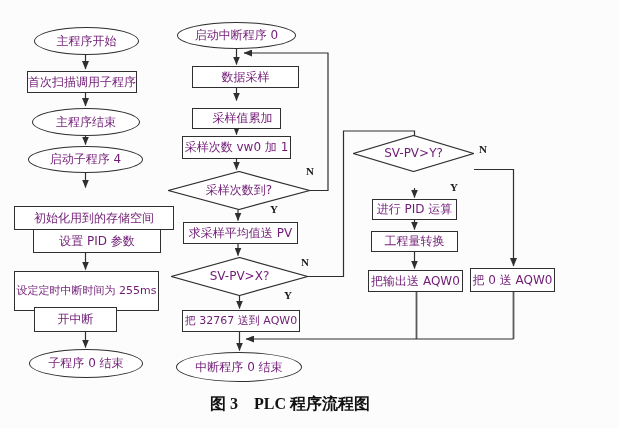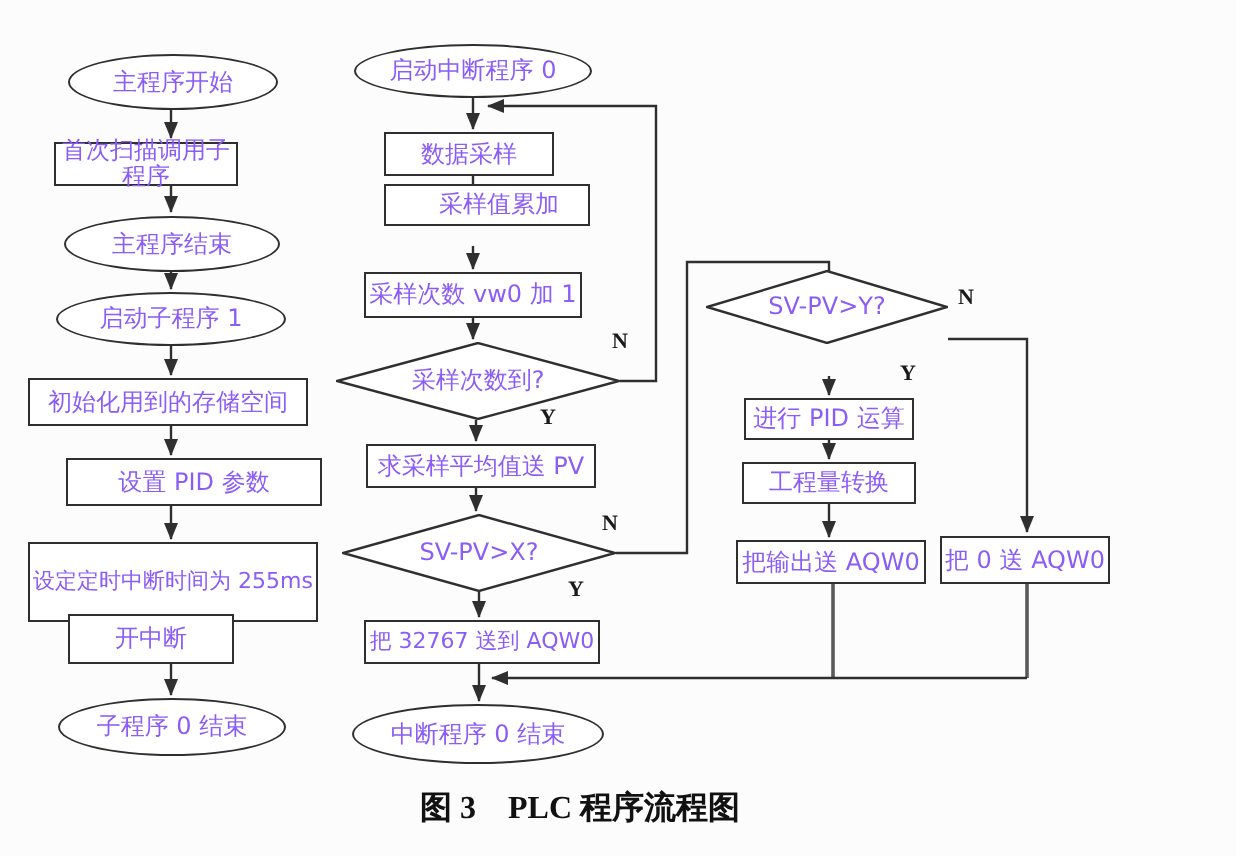--- a/index.html
+++ b/index.html
@@ -14,21 +14,21 @@
     font-family:"DejaVu Sans",sans-serif;
   }
   .canvas{position:relative;width:618px;height:428px;overflow:hidden;}
   #connectors{position:absolute;left:0;top:0;z-index:1;}
   .c{stroke:var(--line);fill:none;stroke-width:1.2px;}
   .thick{stroke:#5a5a5a;stroke-width:1.8px;}
   .arrowhead{fill:var(--line);}
   .node{
     position:absolute;z-index:2;box-sizing:border-box;
     display:flex;align-items:center;justify-content:center;
-    text-align:center;color:#8b5cf6;font-size:12px;line-height:1.05;
+    text-align:center;color:#701a75;font-size:12px;line-height:1.05;
     background:var(--node-fill);
   }
   .rect{border:1px solid var(--line);}
   .ellipse{border:1px solid var(--line);border-radius:50%;}
   .diamond{background:transparent;border:none;}
   .diamond svg{position:absolute;left:0;top:0;}
   .diamond .dlabel{position:relative;z-index:2;}
   .dshape{fill:var(--node-fill);stroke:var(--line);stroke-width:1.2px;}
   .small{font-size:11px;}
   .branch{
@@ -83,52 +83,52 @@
     <line class="c" x1="414.5" y1="252" x2="414.5" y2="268.5" marker-end="url(#arr)"></line>
 
     <line class="c thick" x1="416.5" y1="292" x2="416.5" y2="339"></line>
     <line class="c thick" x1="513.5" y1="292" x2="513.5" y2="339"></line>
     <polyline class="c" points="513.5,339 246,339" marker-end="url(#arr)"></polyline>
   </svg>
 
   <div class="node ellipse" style="left:34px;top:27px;width:105px;height:28px;">
     <span>主程序开始</span>
   </div>
-  <div class="node rect" style="left:27px;top:71px;width:92px;height:22px;">
+  <div class="node rect" style="left:27px;top:71px;width:110px;height:22px;">
     <span>首次扫描调用子程序</span>
   </div>
   <div class="node ellipse" style="left:32px;top:108px;width:108px;height:28px;">
     <span>主程序结束</span>
   </div>
   <div class="node ellipse" style="left:28px;top:146px;width:115px;height:27px;">
-    <span>启动子程序 1</span>
+    <span>启动子程序 4</span>
   </div>
-  <div class="node rect" style="left:14px;top:189px;width:140px;height:24px;text-align:right;">
+  <div class="node rect" style="left:14px;top:206px;width:160px;height:24px;text-align:right;">
     <span>初始化用到的存储空间</span>
   </div>
   <div class="node rect" style="left:33px;top:229px;width:128px;height:24px;">
     <span>设置 PID 参数</span>
   </div>
   <div class="node rect small" style="left:14px;top:271px;width:145px;height:40px;">
     <span>设定定时中断时间为 255ms</span>
   </div>
   <div class="node rect" style="left:34px;top:307px;width:83px;height:25px;">
     <span>开中断</span>
   </div>
   <div class="node ellipse" style="left:29px;top:349px;width:114px;height:29px;">
     <span>子程序 0 结束</span>
   </div>
 
   <div class="node ellipse" style="left:177px;top:22px;width:119px;height:27px;">
     <span>启动中断程序 0</span>
   </div>
-  <div class="node rect" style="left:192px;top:66px;width:85px;height:22px;">
+  <div class="node rect" style="left:192px;top:66px;width:107px;height:22px;">
     <span>数据采样</span>
   </div>
-  <div class="node rect" style="left:192px;top:92px;width:103px;height:21px;padding-left:12px;">
+  <div class="node rect" style="left:192px;top:108px;width:89px;height:21px;padding-left:12px;">
     <span>采样值累加</span>
   </div>
   <div class="node rect" style="left:182px;top:136px;width:109px;height:23px;">
     <span>采样次数 vw0 加 1</span>
   </div>
   <div class="node diamond" style="left:168px;top:171px;width:142px;height:39px;">
     <svg width="142" height="39">
       <polygon class="dshape" points="71,0.5 141.5,19.5 71,38.5 0.5,19.5"></polygon>
     </svg>
     <span class="dlabel">采样次数到?</span>

